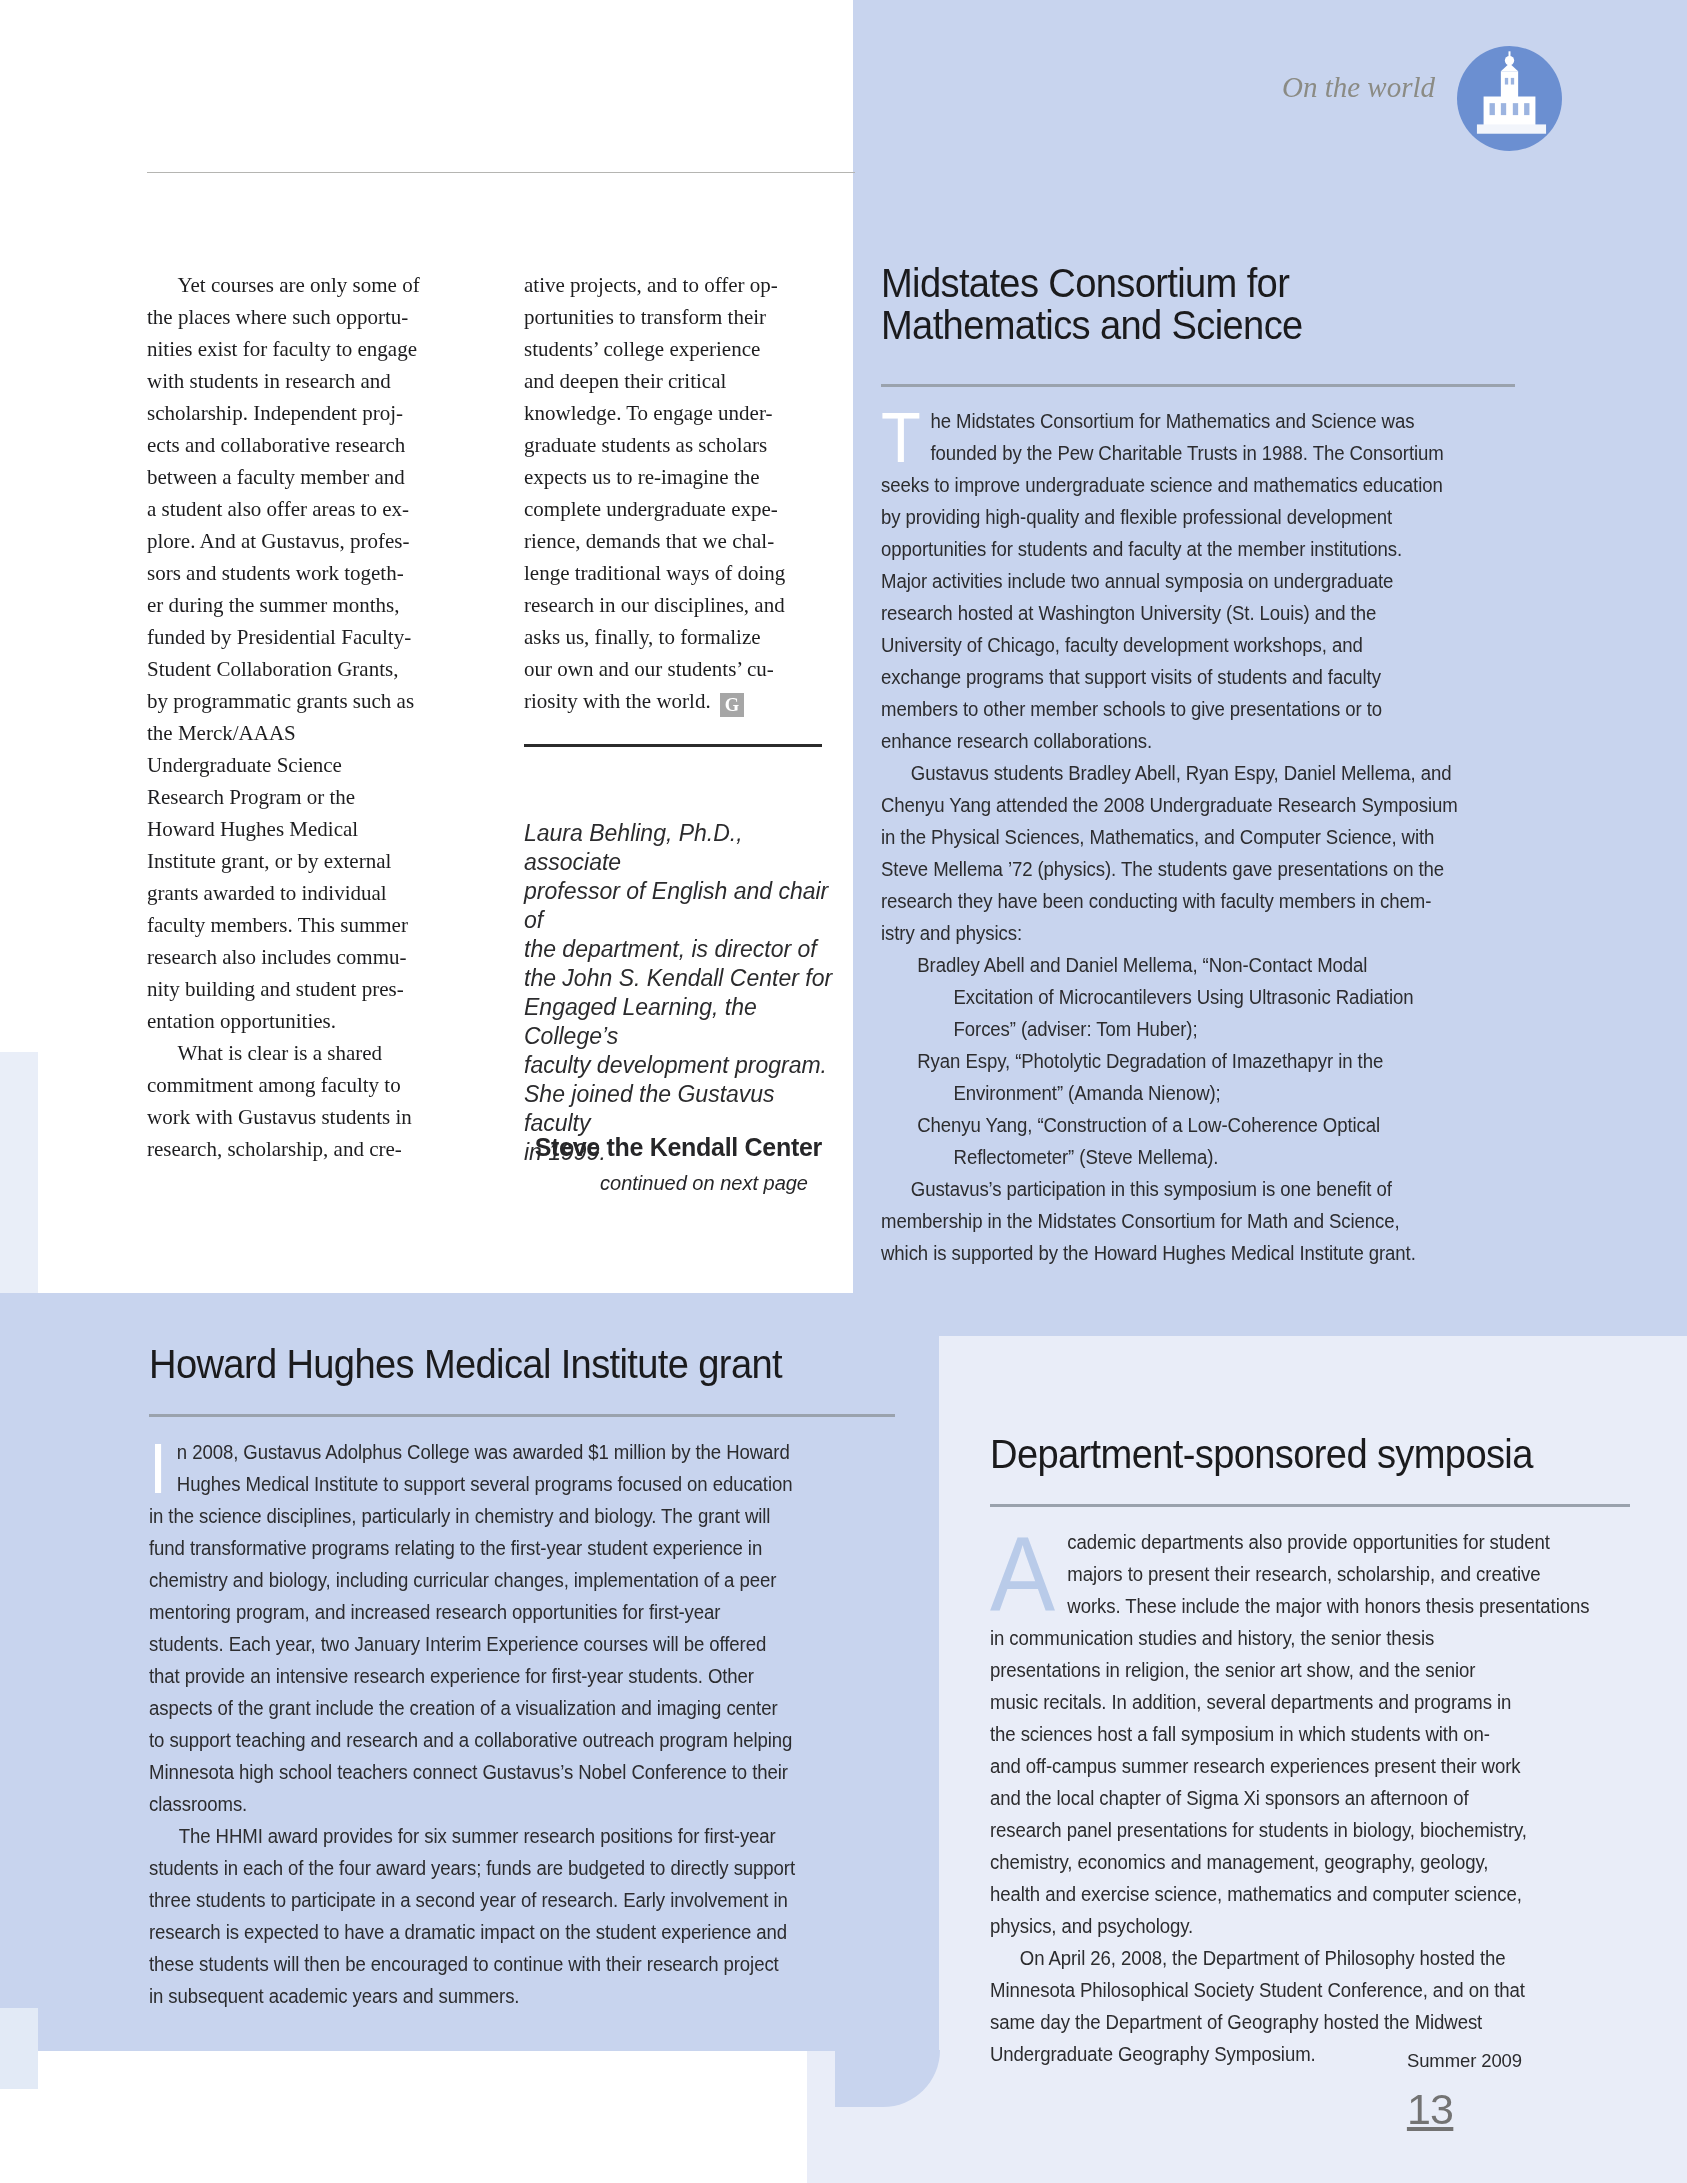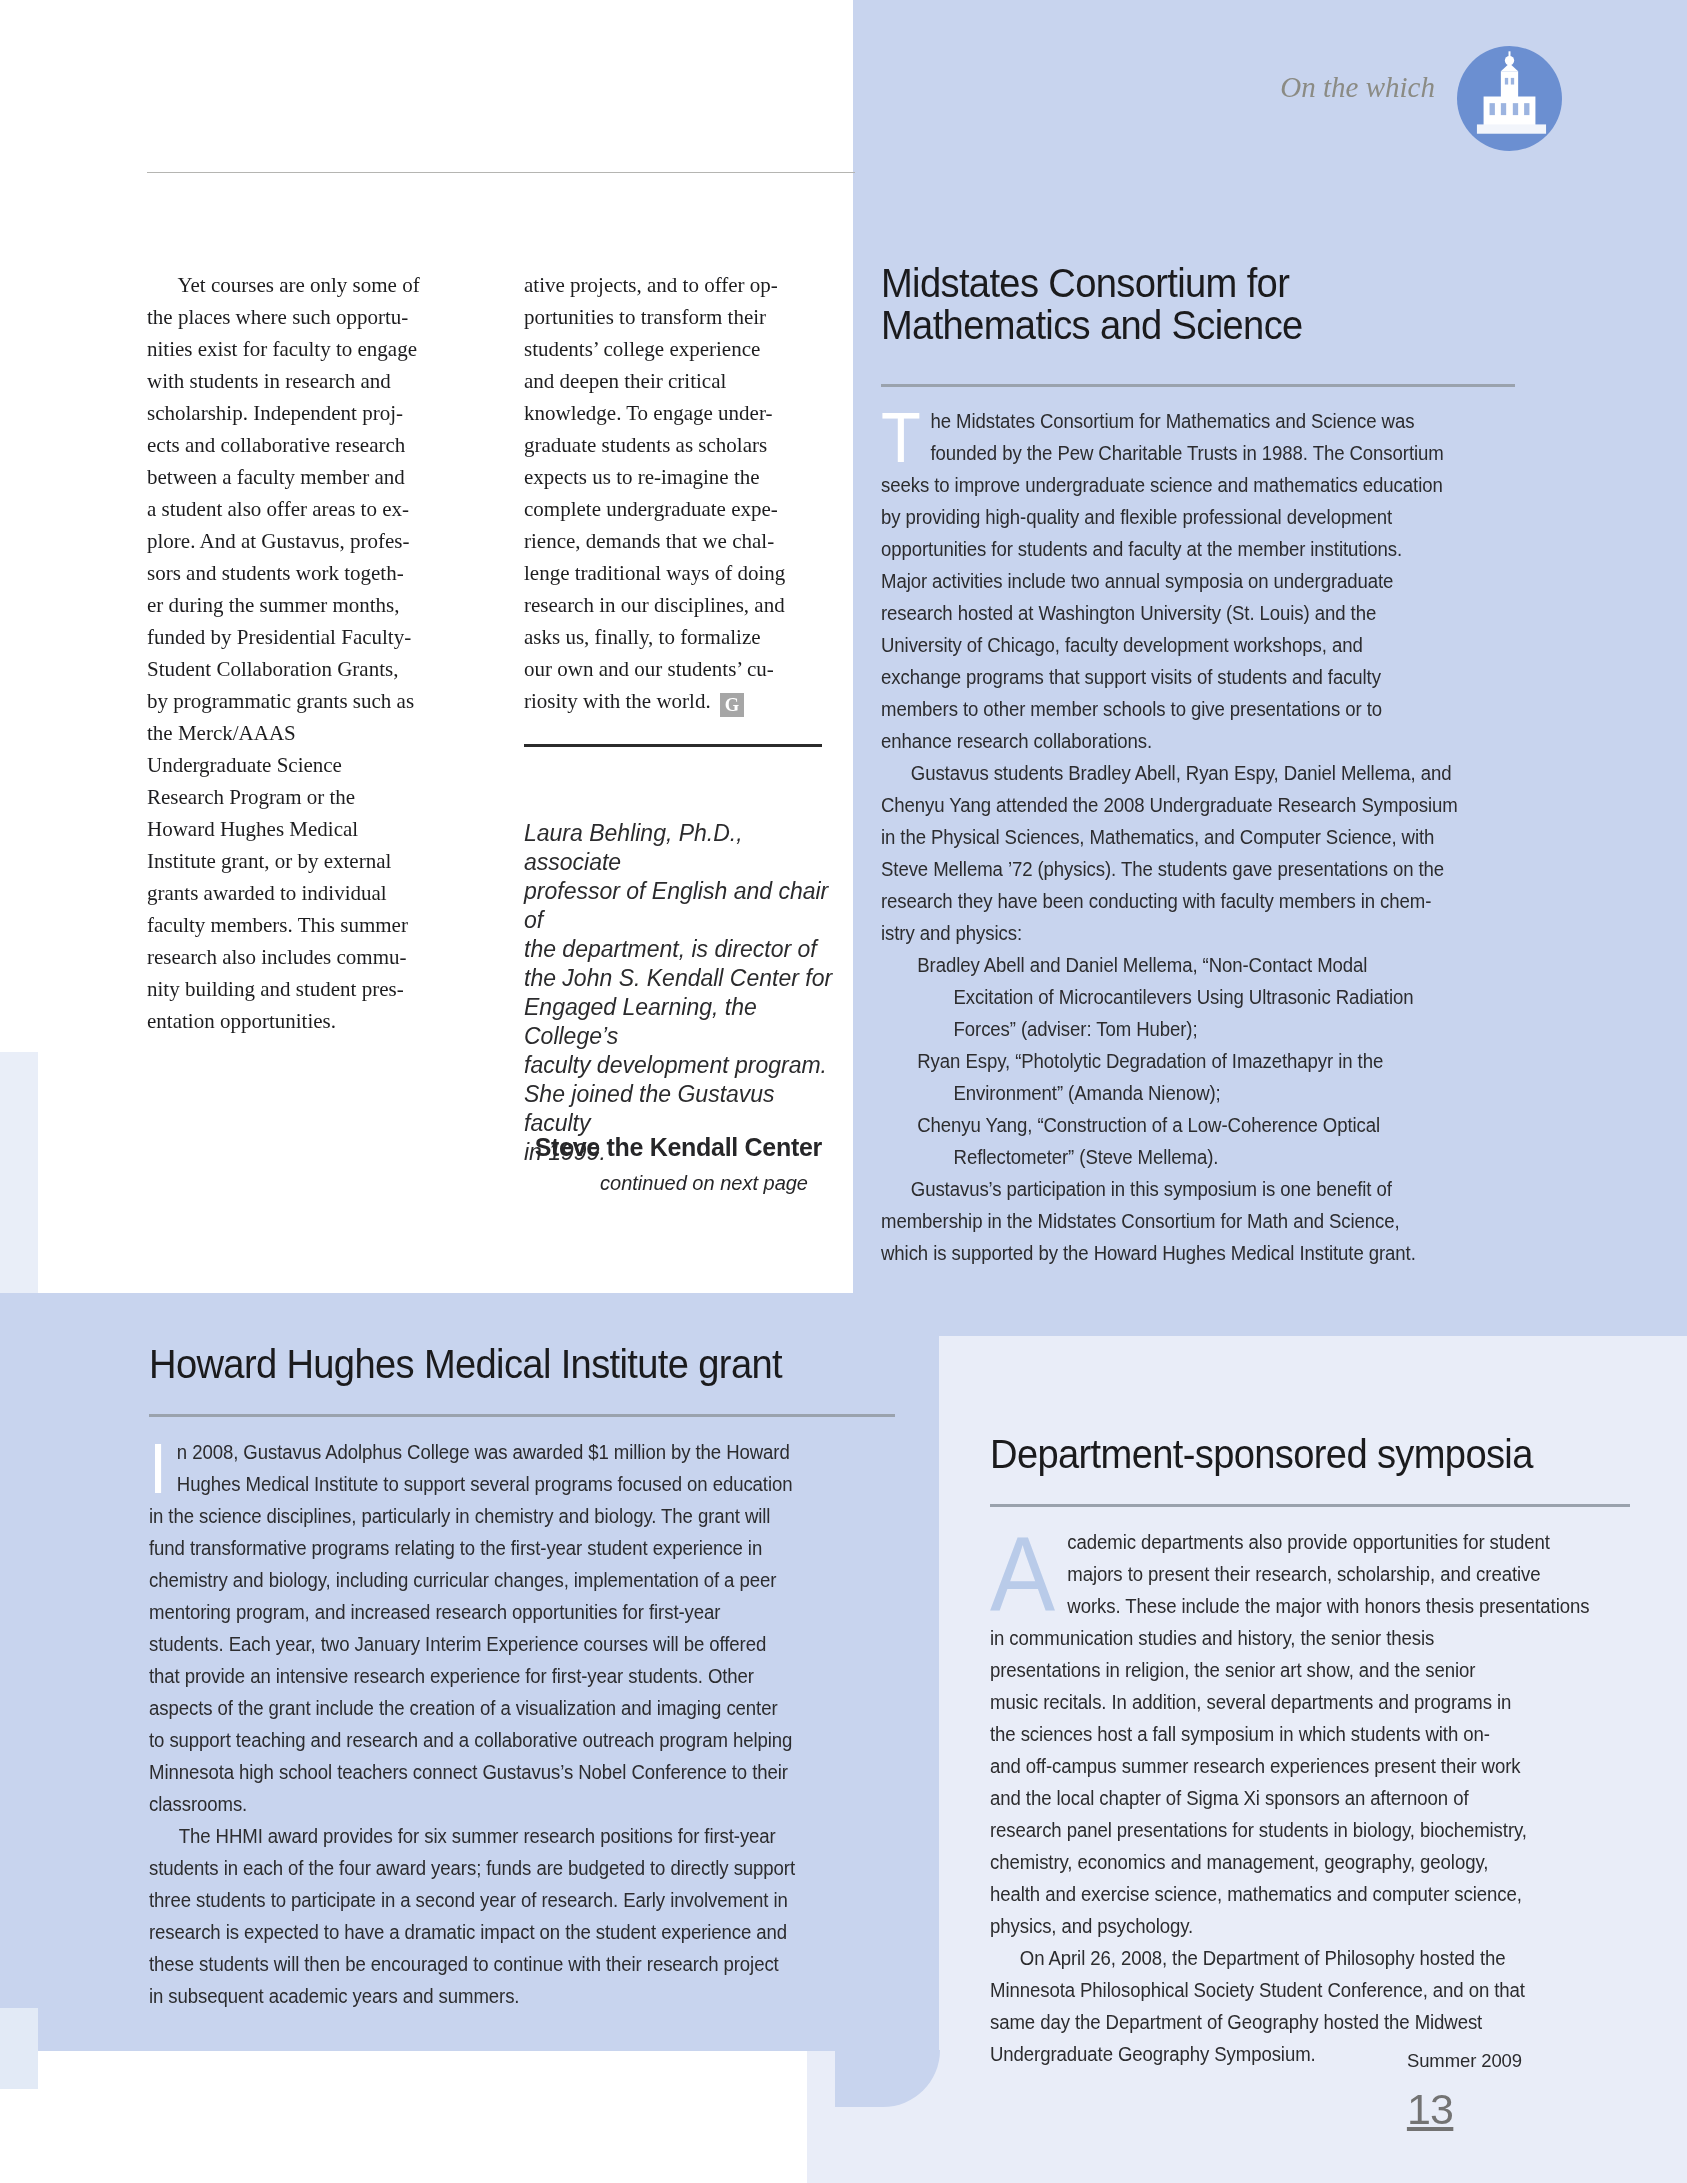--- a/index.html
+++ b/index.html
@@ -75,21 +75,21 @@
 <div class="page">
 
   <div class="panel panel-topright"></div>
   <div class="panel panel-light"></div>
   <div class="panel panel-hhmi"></div>
   <div class="panel panel-hhmi-tab"></div>
   <div class="panel pale-strip-top"></div>
   <div class="panel pale-strip-bottom"></div>
 
   <div class="content top-rule"></div>
-  <div class="content masthead">On the which</div>
+  <div class="content masthead">On the world</div>
   <div class="content logo">
     <svg width="105" height="105" viewBox="0 0 158 158">
       <circle cx="79" cy="79" r="79" fill="#6b8fd1"></circle>
       <circle cx="79" cy="79" r="79" fill="none"></circle>
       <rect x="40" y="76" width="78" height="52" fill="#ffffff"></rect>
       <rect x="30" y="118" width="104" height="14" fill="#f2f5fb"></rect>
       <rect x="66" y="38" width="26" height="44" fill="#ffffff"></rect>
       <polygon points="66,38 79,26 92,38" fill="#ffffff"></polygon>
       <circle cx="79" cy="22" r="7" fill="#ffffff"></circle>
       <rect x="77.5" y="8" width="3" height="10" fill="#ffffff"></rect>
@@ -97,20 +97,21 @@
       <rect x="66" y="86" width="8" height="18" fill="#9cb4e0"></rect>
       <rect x="84" y="86" width="8" height="18" fill="#9cb4e0"></rect>
       <rect x="101" y="86" width="8" height="18" fill="#9cb4e0"></rect>
       <rect x="72" y="48" width="5" height="10" fill="#9cb4e0"></rect>
       <rect x="81" y="48" width="5" height="10" fill="#9cb4e0"></rect>
     </svg>
   </div>
 
   <div class="content serif-col col1">
     <div class="para indent">Yet courses are only some of<br>the places where such opportu-<br>nities exist for faculty to engage<br>with students in research and<br>scholarship. Independent proj-<br>ects and collaborative research<br>between a faculty member and<br>a student also offer areas to ex-<br>plore. And at Gustavus, profes-<br>sors and students work togeth-<br>er during the summer months,<br>funded by Presidential Faculty-<br>Student Collaboration Grants,<br>by programmatic grants such as<br>the Merck/AAAS<br>Undergraduate Science<br>Research Program or the<br>Howard Hughes Medical<br>Institute grant, or by external<br>grants awarded to individual<br>faculty members. This summer<br>research also includes commu-<br>nity building and student pres-<br>entation opportunities.</div>
+    <div class="para indent">What is clear is a shared<br>commitment among faculty to<br>work with Gustavus students in<br>research, scholarship, and cre-</div>
   </div>
   <div class="content serif-col col2">
     <div class="para"><span>ative projects, and to offer op-<br>portunities to transform their<br>students’ college experience<br>and deepen their critical<br>knowledge. To engage under-<br>graduate students as scholars<br>expects us to re-imagine the<br>complete undergraduate expe-<br>rience, demands that we chal-<br>lenge traditional ways of doing<br>research in our disciplines, and<br>asks us, finally, to formalize<br>our own and our students’ cu-<br>riosity with the world.</span><span class="g-badge">G</span></div>
   </div>
 
   <div class="content col2-rule"></div>
   <div class="content bio">Laura Behling, Ph.D., associate<br>professor of English and chair of<br>the department, is director of<br>the John S. Kendall Center for<br>Engaged Learning, the College’s<br>faculty development program.<br>She joined the Gustavus faculty<br>in 1999.</div>
   <div class="content kendall-heading">Steve the Kendall Center</div>
   <div class="content kendall-continued">continued on next page</div>
 

